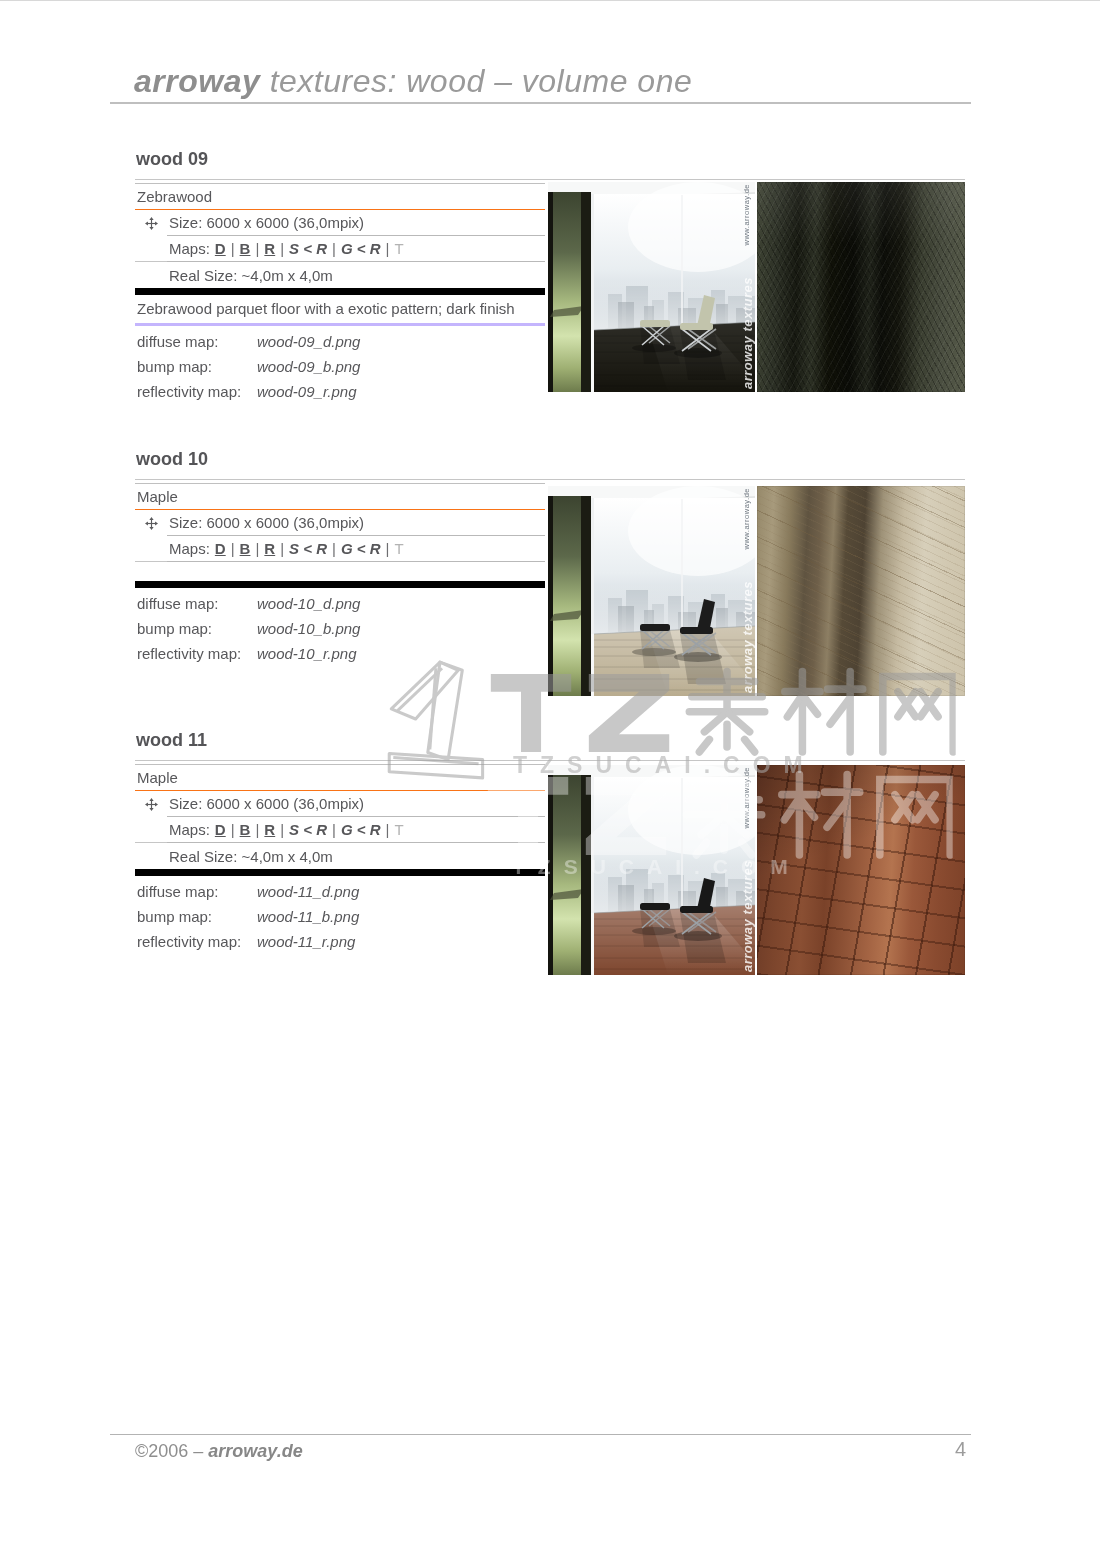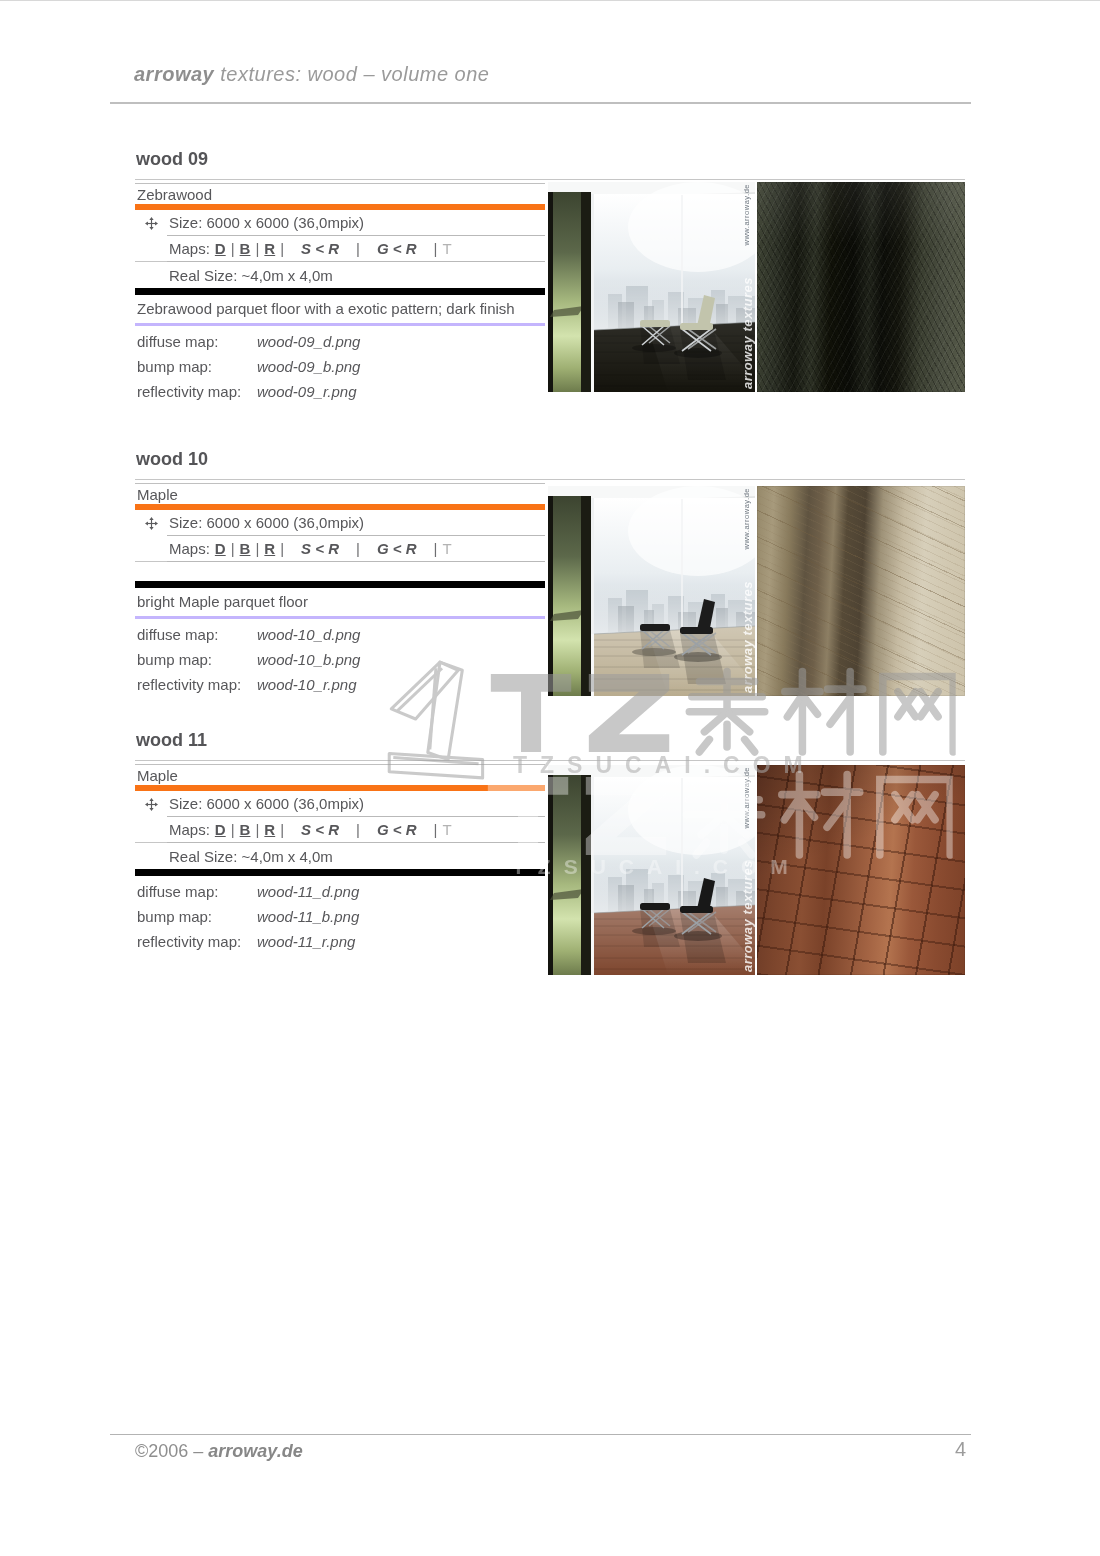--- a/index.html
+++ b/index.html
@@ -1,41 +1,41 @@
 <!DOCTYPE html>
 <html><head>
 <meta charset="utf-8">
 <style>
   html,body{margin:0;padding:0;background:#fff;}
   .page{position:relative;width:1100px;height:1556px;background:#ffffff;
         font-family:"Liberation Sans",sans-serif;overflow:hidden;border-top:1px solid #d8d8d8;}
 
   
-  .hdr{position:absolute;left:134px;top:62px;font-size:20px;font-style:italic;color:#9a9a9a;letter-spacing:.5px;}
+  .hdr{position:absolute;left:134px;top:62px;font-size:32px;font-style:italic;color:#9a9a9a;letter-spacing:.5px;}
   .hdr .brand{font-weight:bold;color:#8e8e8e;}
   .hdr-rule{position:absolute;left:110px;top:101px;width:861px;height:2px;background:#bfbfbf;}
 
   
   .section{position:absolute;left:135px;width:830px;}
   .s1{top:146px}.s2{top:446px}.s3{top:727px}
   .etitle{font-size:18px;font-weight:bold;color:#545457;margin:0;padding:2px 0 9px 1px;
           border-bottom:1px solid #c6c6c6;}
   .spec{width:410px;border-top:1px solid #c0c0c0;margin-top:3px;color:#57575a;font-size:15px;}
   .row{min-height:26px;display:flex;align-items:center;box-sizing:border-box;}
-  .row.name{border-bottom:6px solid #f97316;padding-left:2px;}
+  .row.name{border-bottom:1px solid #f97316;padding-left:2px;}
   .cell-icon{flex:0 0 32px;display:flex;align-items:center;justify-content:center;align-self:stretch;}
   .cell-text{flex:1;display:flex;align-items:center;min-height:26px;padding-left:2px;box-sizing:border-box;}
   .row.size .cell-text{border-bottom:1px solid #b9b9b9;}
   .row.maps .cell-icon{border-bottom:1px solid #c6c6c6;}
   .row.maps .cell-text{border-bottom:1px solid #b9b9b9;text-align:center;}
   .row.real{border-bottom:7px solid #000000;}
   .row.desc{border-bottom:3px solid #c4b5fd;padding:4px 2px;line-height:20px;display:block;}
   .mlink{font-weight:bold;text-decoration:underline;margin:0 5px;}
   .mlink:first-of-type{margin-left:6px;}
-  .mital{font-weight:bold;font-style:italic;margin:0 17px;}
+  .mital{font-weight:bold;font-style:italic;margin:0 5px;}
   .mlast{color:#b3b3b3;margin-left:5px;}
   .pipe{color:#6e6e71;}
   .filelist{padding-top:3px;}
   .frow{display:flex;align-items:center;min-height:25px;padding-left:2px;}
   .flabel{flex:0 0 120px;}
   .fname{font-style:italic;}
 
   
   .images{position:absolute;right:0;display:flex;gap:2px;}
   .s1 .images{top:35px}.s2 .images{top:39px}.s3 .images{top:37px}
@@ -314,21 +314,20 @@
           <span class="mital">S &lt; R</span>
             <span class="pipe">|</span>
           <span class="mital">G &lt; R</span>
             <span class="pipe">|</span>
           <span class="mlast">T</span>
         </span>
       </div>
       <div class="row real">
         <span class="cell-icon"></span>
       </div>
-      <div class="row desc">bright Maple parquet floor</div>
       <div class="filelist">
         <div class="frow">
             <span class="flabel">diffuse map:</span>
             <span class="fname">wood-10_d.png</span>
           </div>
         <div class="frow">
             <span class="flabel">bump map:</span>
             <span class="fname">wood-10_b.png</span>
           </div>
         <div class="frow">

